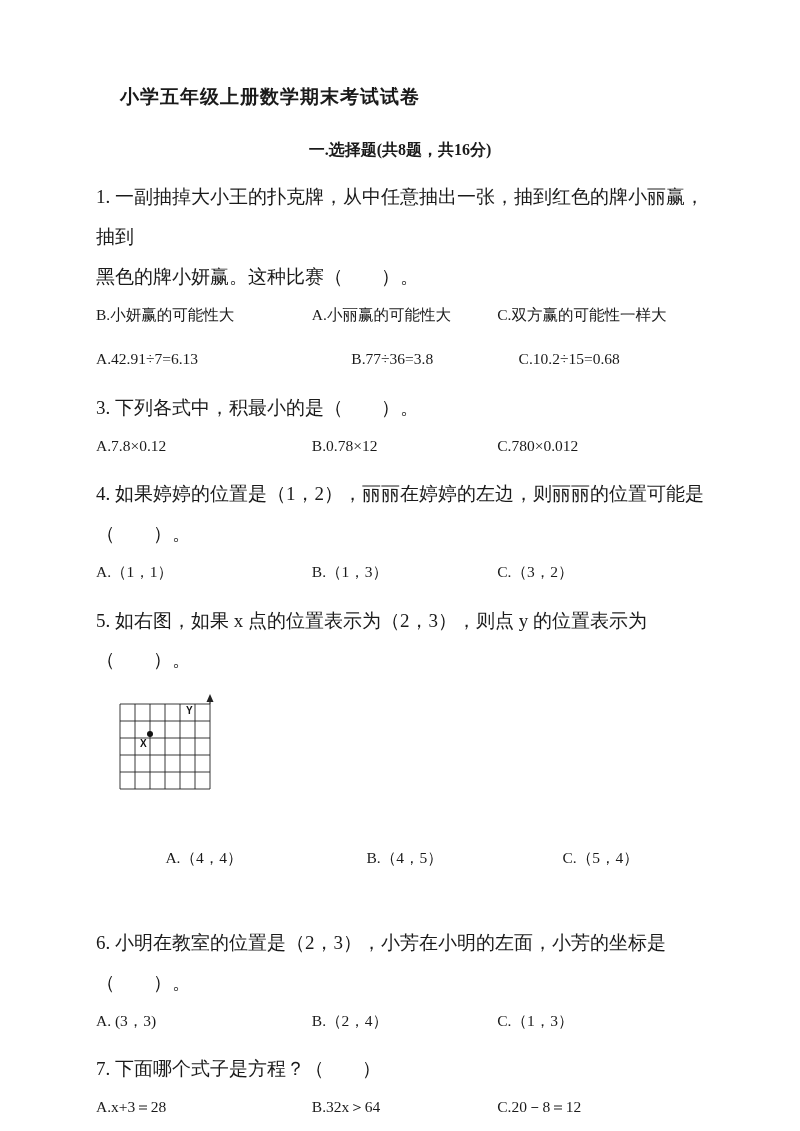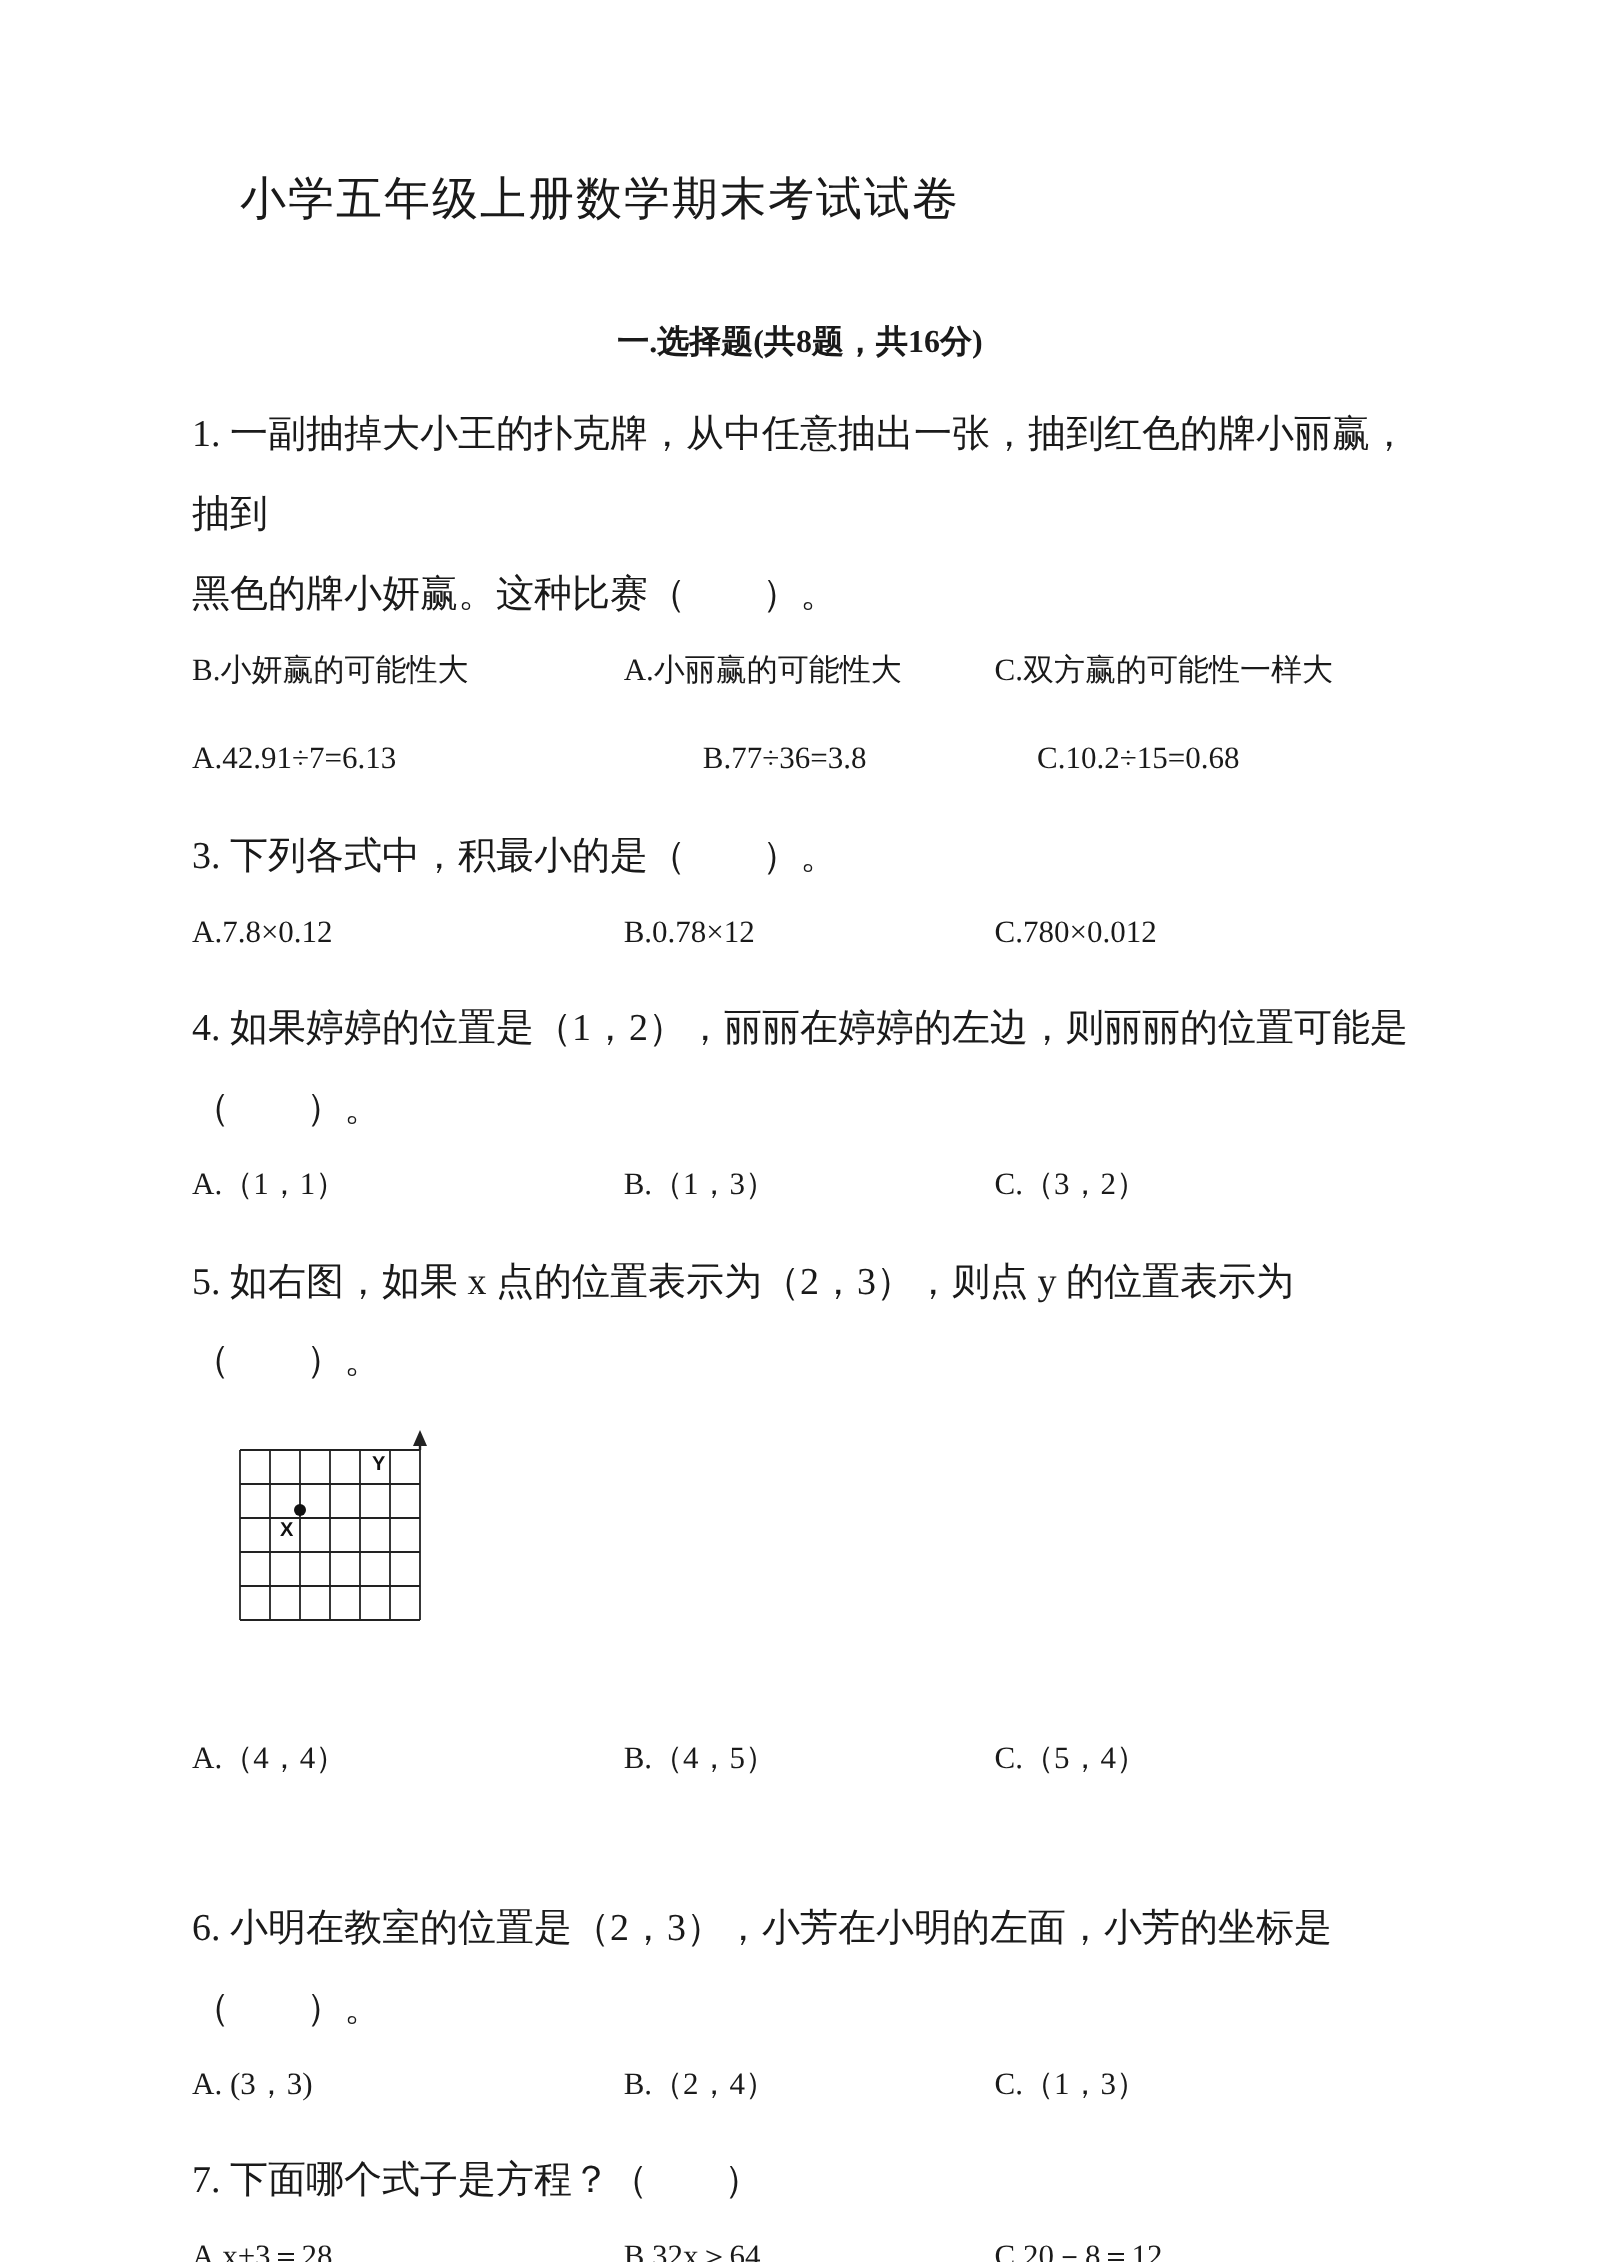--- a/index.html
+++ b/index.html
@@ -7,24 +7,24 @@
   body {
     width: 800px;
     min-height: 1131px;
     margin: 0 auto;
     font-family: "Liberation Serif", "DejaVu Serif", serif;
     color: #1a1a1a;
     padding: 84px 96px 60px 96px;
     outline: 1px solid #eeeeee;
   }
   .title {
-    font-size: 23px;
-    font-weight: normal;
+    font-size: 19px;
+    font-weight: bold;
     letter-spacing: 1px;
-    margin: 0 0 46px 24px;
+    margin: 0 0 30px 24px;
   }
   .section-heading {
     font-size: 16px;
     font-weight: bold;
     margin: 0 0 16px 0;
     text-align: center;
   }
   .question { margin: 0 0 6px 0; }
   .q-text {
     font-size: 19px;
@@ -35,21 +35,21 @@
   .options {
     display: grid;
     grid-template-columns: 35.5% 30.5% 34%;
     font-size: 15.5px;
     line-height: 2.1;
     margin: 0 0 12px 0;
   }
   .options.wide { grid-template-columns: 42% 27.5% 30.5%; }
   .option { white-space: nowrap; }
   .figure-wrap { margin: 14px 0 44px 22px; }
-  .q5-extra .options { margin-bottom: 48px; }
+  .q5-extra .options { margin-bottom: 48px; text-align: center; }
   svg text {
     font-family: "Liberation Sans", "DejaVu Sans", sans-serif;
     font-weight: bold;
   }
 </style>
 </head>
 <body>
 
 <h1 class="title">小学五年级上册数学期末考试试卷</h1>
 

